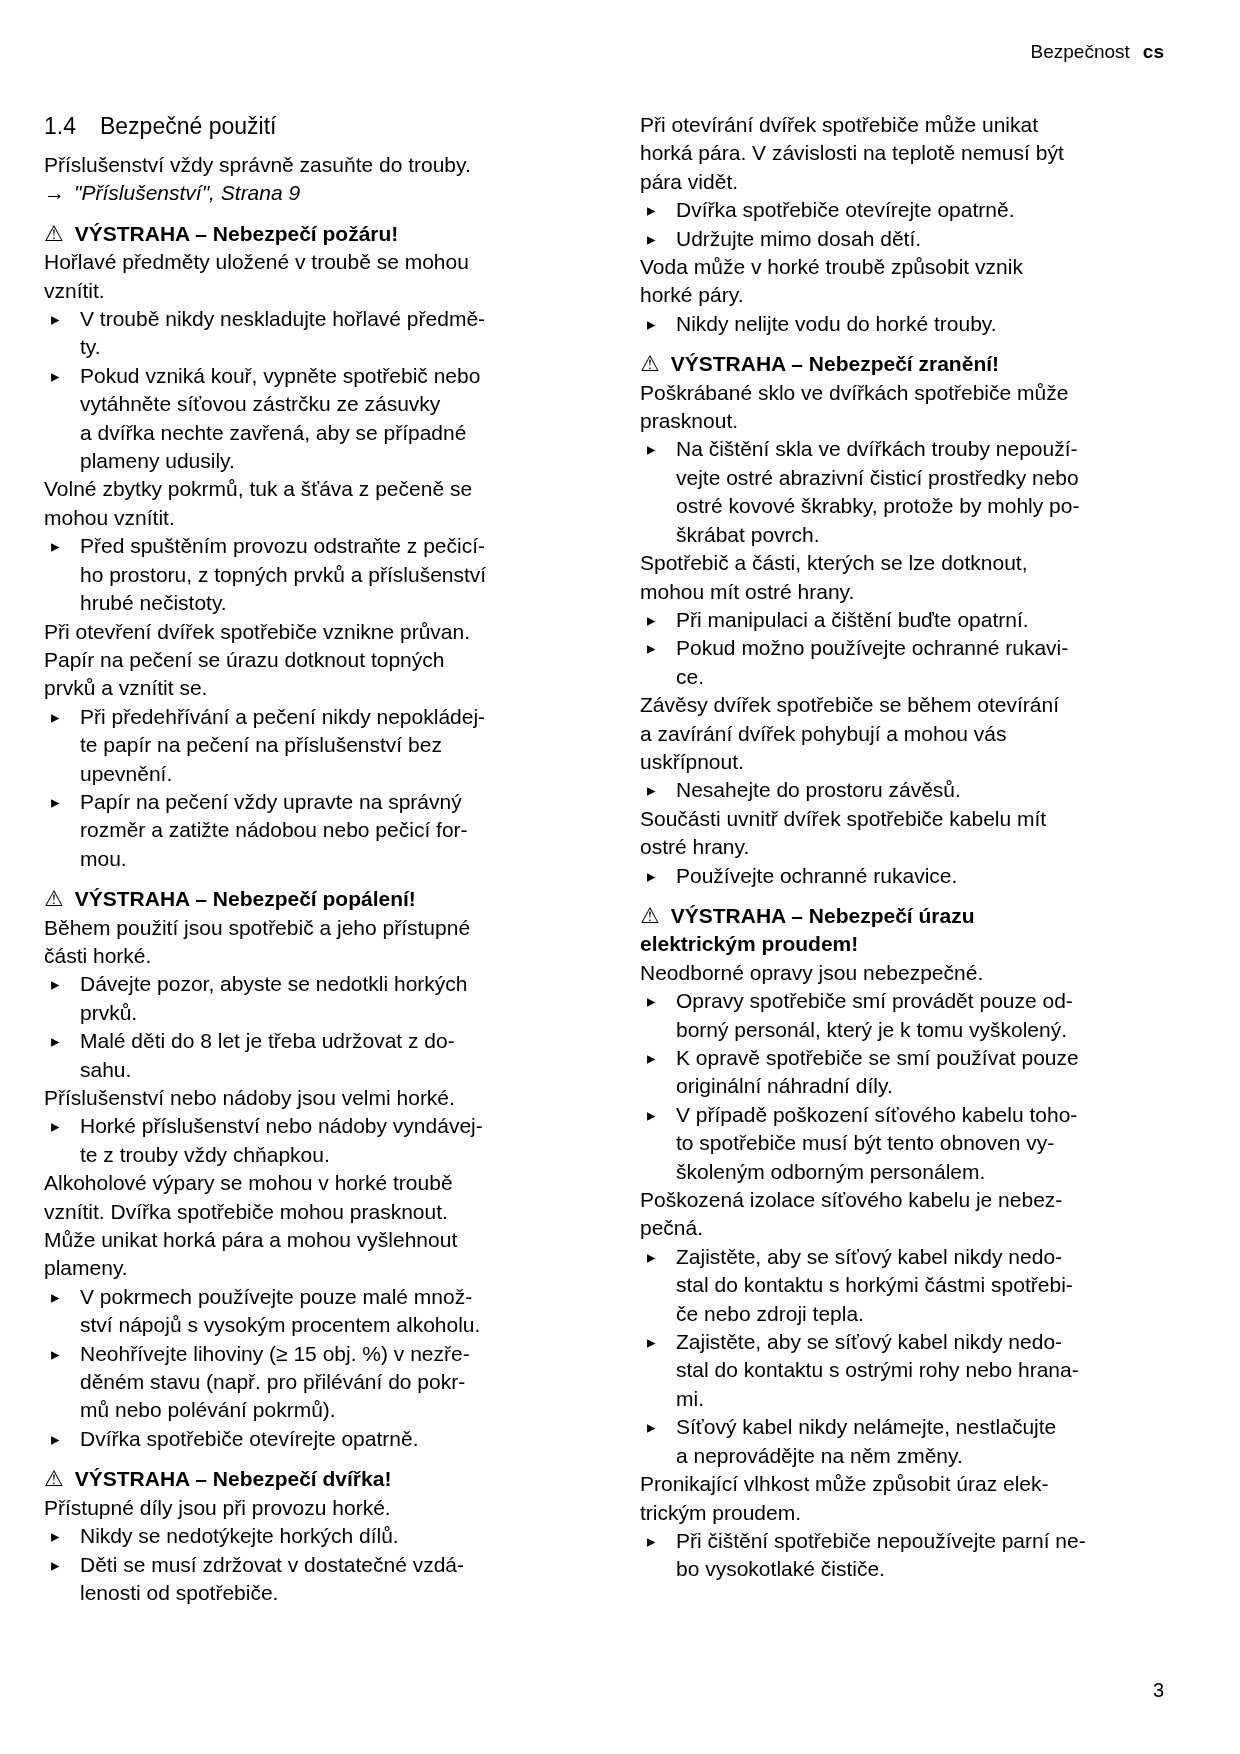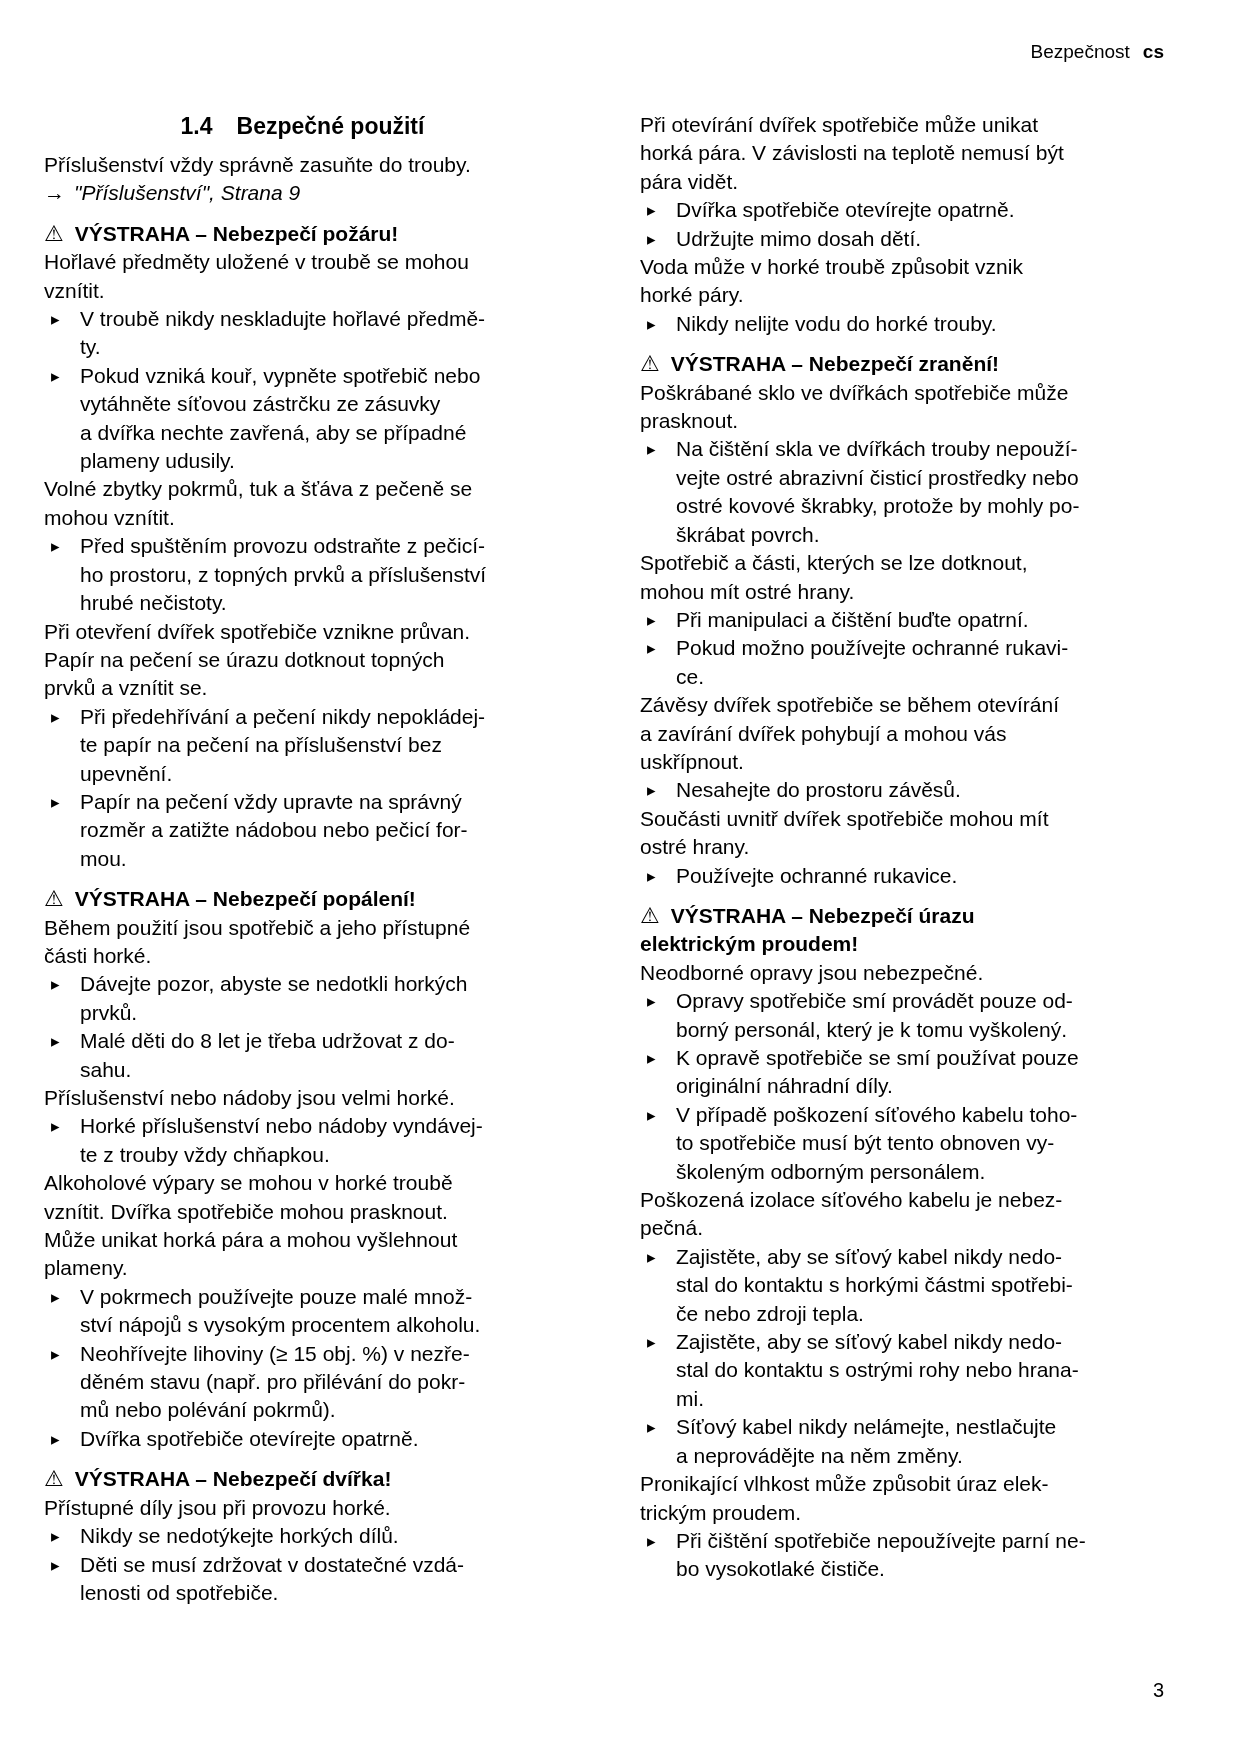--- a/index.html
+++ b/index.html
@@ -5,21 +5,21 @@
   html,body{margin:0;padding:0;}
   body{width:1240px;height:1754px;background:#ffffff;}
   .page{
     position:relative;width:1240px;height:1754px;background:#ffffff;
     font-family:"Liberation Sans",sans-serif;color:#000;overflow:hidden;
   }
   .running-header{position:absolute;top:41px;right:76px;font-size:19px;white-space:nowrap;}
   .running-header .lang{font-weight:700;margin-left:13px;}
   .content{position:absolute;left:44px;top:111px;display:flex;gap:79px;}
   .col{width:517px;font-size:21px;line-height:28.4px;}
-  .sec-heading{font-size:23px;font-weight:700;margin:0 0 9px 0;line-height:31px;text-align:center;}
+  .sec-heading{font-size:23px;font-weight:400;margin:0 0 9px 0;line-height:31px;}
   .sec-num{margin-right:24px;}
   .para{margin:0;white-space:pre-line;}
   .ref{margin:0;white-space:pre-line;}
   .ref .arrow{font-style:normal;margin-right:9px;}
   .ref em{font-style:italic;}
   .warning{margin:12px 0 0 0;font-weight:700;white-space:pre-line;}
   .warn-icon{font-weight:400;font-size:22px;margin-right:11px;}
   .bullet{position:relative;padding-left:36px;margin:0;}
   .bullet-icon{position:absolute;left:7px;top:1px;font-size:17px;}
   .bullet-text{white-space:pre-line;}
@@ -108,21 +108,21 @@
 škrábat povrch.</span></div>
         <p class="para">Spotřebič a části, kterých se lze dotknout,
 mohou mít ostré hrany.</p>
         <div class="bullet"><span class="bullet-icon">▸</span><span class="bullet-text">Při manipulaci a čištění buďte opatrní.</span></div>
         <div class="bullet"><span class="bullet-icon">▸</span><span class="bullet-text">Pokud možno používejte ochranné rukavi-
 ce.</span></div>
         <p class="para">Závěsy dvířek spotřebiče se během otevírání
 a zavírání dvířek pohybují a mohou vás
 uskřípnout.</p>
         <div class="bullet"><span class="bullet-icon">▸</span><span class="bullet-text">Nesahejte do prostoru závěsů.</span></div>
-        <p class="para">Součásti uvnitř dvířek spotřebiče mohou mít
+        <p class="para">Součásti uvnitř dvířek spotřebiče kabelu mít
 ostré hrany.</p>
         <div class="bullet"><span class="bullet-icon">▸</span><span class="bullet-text">Používejte ochranné rukavice.</span></div>
         <p class="warning"><span class="warn-icon">⚠</span><span class="warn-text">VÝSTRAHA – Nebezpečí úrazu
 elektrickým proudem!</span></p>
         <p class="para">Neodborné opravy jsou nebezpečné.</p>
         <div class="bullet"><span class="bullet-icon">▸</span><span class="bullet-text">Opravy spotřebiče smí provádět pouze od-
 borný personál, který je k tomu vyškolený.</span></div>
         <div class="bullet"><span class="bullet-icon">▸</span><span class="bullet-text">K opravě spotřebiče se smí používat pouze
 originální náhradní díly.</span></div>
         <div class="bullet"><span class="bullet-icon">▸</span><span class="bullet-text">V případě poškození síťového kabelu toho-

